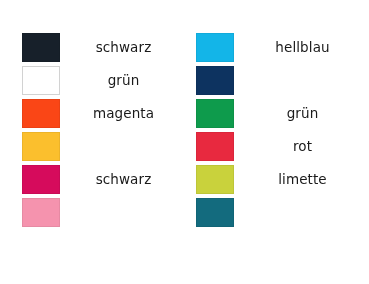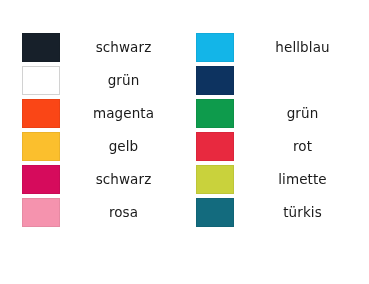--- a/index.html
+++ b/index.html
@@ -112,35 +112,29 @@
         </div>
       </div>
       <div class="entry">
         <div class="swatch" style="background-color: rgb(250, 70, 22);"></div>
         <div class="label-cell">
           <span class="label">magenta</span>
         </div>
       </div>
       <div class="entry">
         <div class="swatch" style="background-color: rgb(251, 191, 45);"></div>
-        <div class="label-cell">
-          <span class="label">gelb</span>
-        </div>
       </div>
       <div class="entry">
         <div class="swatch" style="background-color: rgb(214, 11, 92);"></div>
         <div class="label-cell">
           <span class="label">schwarz</span>
         </div>
       </div>
       <div class="entry">
         <div class="swatch" style="background-color: rgb(245, 147, 174);"></div>
-        <div class="label-cell">
-          <span class="label">rosa</span>
-        </div>
       </div>
     </div>
 
     <div class="column column-right">
       <div class="entry">
         <div class="swatch" style="background-color: rgb(19, 181, 232);"></div>
         <div class="label-cell">
           <span class="label">hellblau</span>
         </div>
       </div>
@@ -160,20 +154,17 @@
         </div>
       </div>
       <div class="entry">
         <div class="swatch" style="background-color: rgb(201, 210, 60);"></div>
         <div class="label-cell">
           <span class="label">limette</span>
         </div>
       </div>
       <div class="entry">
         <div class="swatch" style="background-color: rgb(19, 107, 126);"></div>
-        <div class="label-cell">
-          <span class="label">türkis</span>
-        </div>
       </div>
     </div>
 
   </div>
 </div>
 
 </body></html>

